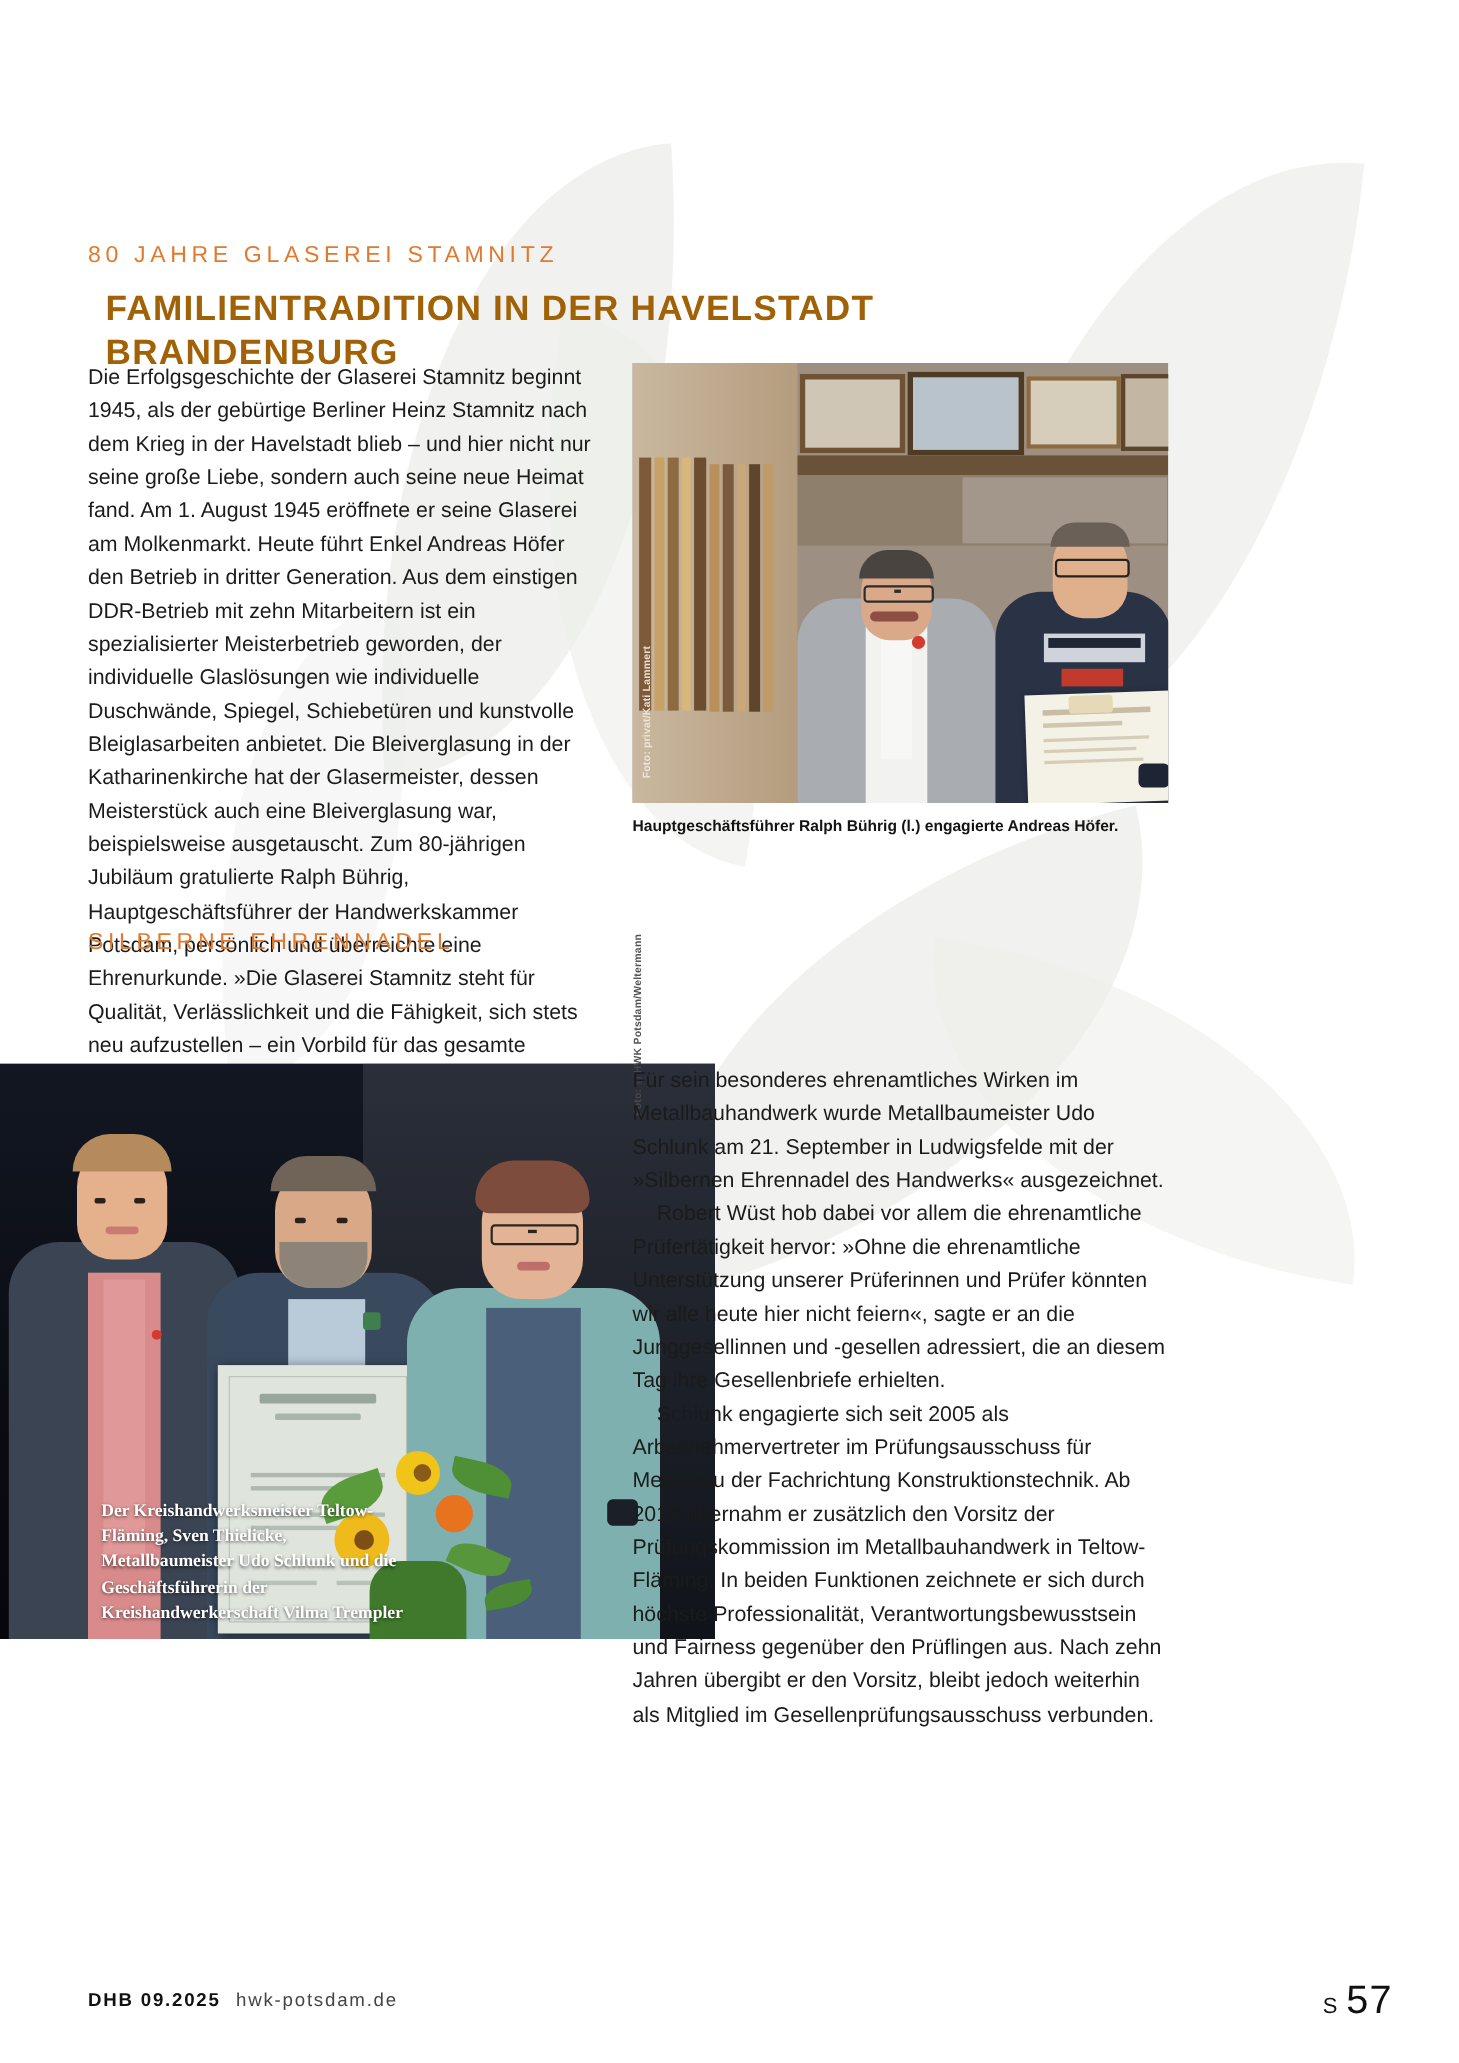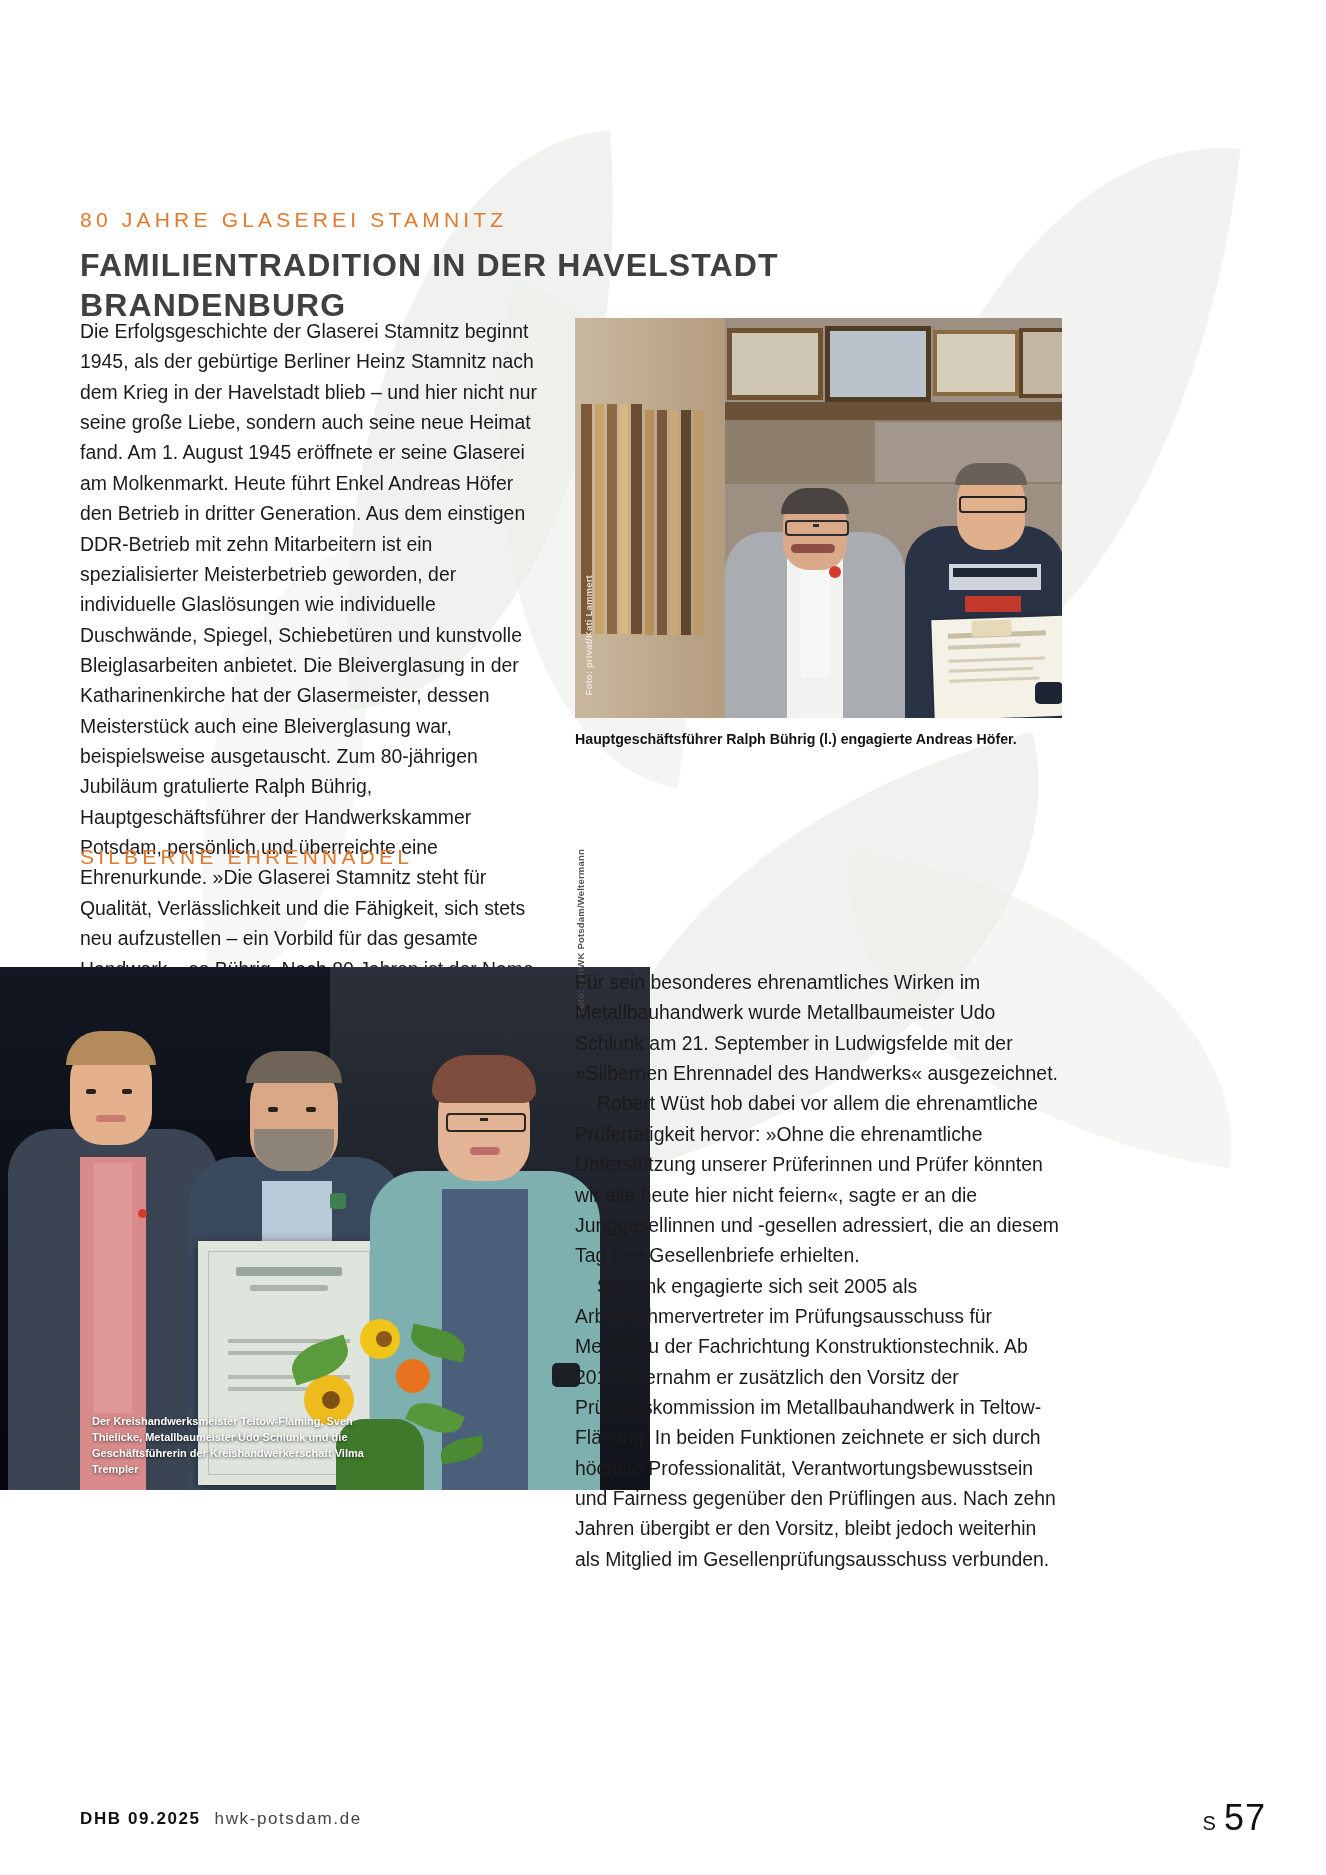--- a/index.html
+++ b/index.html
@@ -70,25 +70,25 @@
   .rh-issue{
     font-size:20px;letter-spacing:2.6px;color:#111;font-weight:700;margin-top:3px;
   }
 
   
   .kicker{
     color:#e07a2f;font-size:21px;letter-spacing:4.2px;font-weight:400;
     margin:0 0 13px 0;
   }
   h1.headline{
-    margin:0;font-size:32px;line-height:1.26;letter-spacing:1.1px;
-    font-weight:700;color:#404040;text-transform:uppercase;
-  }
-
-  .article1{position:absolute;left:80px;top:208px;width:1180px;}
+    margin:16px;font-size:32px;line-height:1.26;letter-spacing:1.1px;
+    font-weight:700;color:#a16207;text-transform:uppercase;
+  }
+
+  .article1{position:absolute;left:80px;top:220px;width:1180px;}
   .a1-body{
     position:absolute;left:0;top:108px;width:470px;
     font-size:19.4px;line-height:1.565;color:#1b1b1b;
     text-align:left;
   }
   .a1-figure{position:absolute;left:495px;top:110px;width:487px;}
   .photo{
     position:relative;overflow:hidden;background:#cfcac4;
   }
   .credit{
@@ -105,22 +105,23 @@
   .a2-figure{position:absolute;left:-80px;top:122px;width:650px;}
   .a2-body{
     position:absolute;left:495px;top:122px;width:487px;
     font-size:19.4px;line-height:1.565;color:#1b1b1b;
   }
   .a2-body p{margin:0;}
   .a2-body p + p{text-indent:22px;}
 
   .overlay-cap{
     position:absolute;left:92px;bottom:12px;width:285px;
-    font-size:11px;line-height:1.45;font-weight:700;color:#ffffff;
+    font-size:16px;line-height:1.45;font-weight:700;color:#ffffff;
     text-shadow:0 1px 3px rgba(0,0,0,.65);
+    font-family:Liberation Serif, serif;
   }
 
   
   .footer{position:absolute;left:0;bottom:0;width:1326px;height:96px;}
   .f-left{position:absolute;left:80px;top:30px;font-size:17px;letter-spacing:1.6px;}
   .f-left b{color:#111;font-weight:700;}
   .f-left span{color:#444;margin-left:14px;font-weight:400;}
   .f-right{position:absolute;right:60px;top:18px;display:flex;align-items:baseline;}
   .f-s{font-size:20px;color:#111;margin-right:8px;font-weight:400;}
   .f-num{font-size:36px;font-weight:400;color:#111;letter-spacing:1px;}

